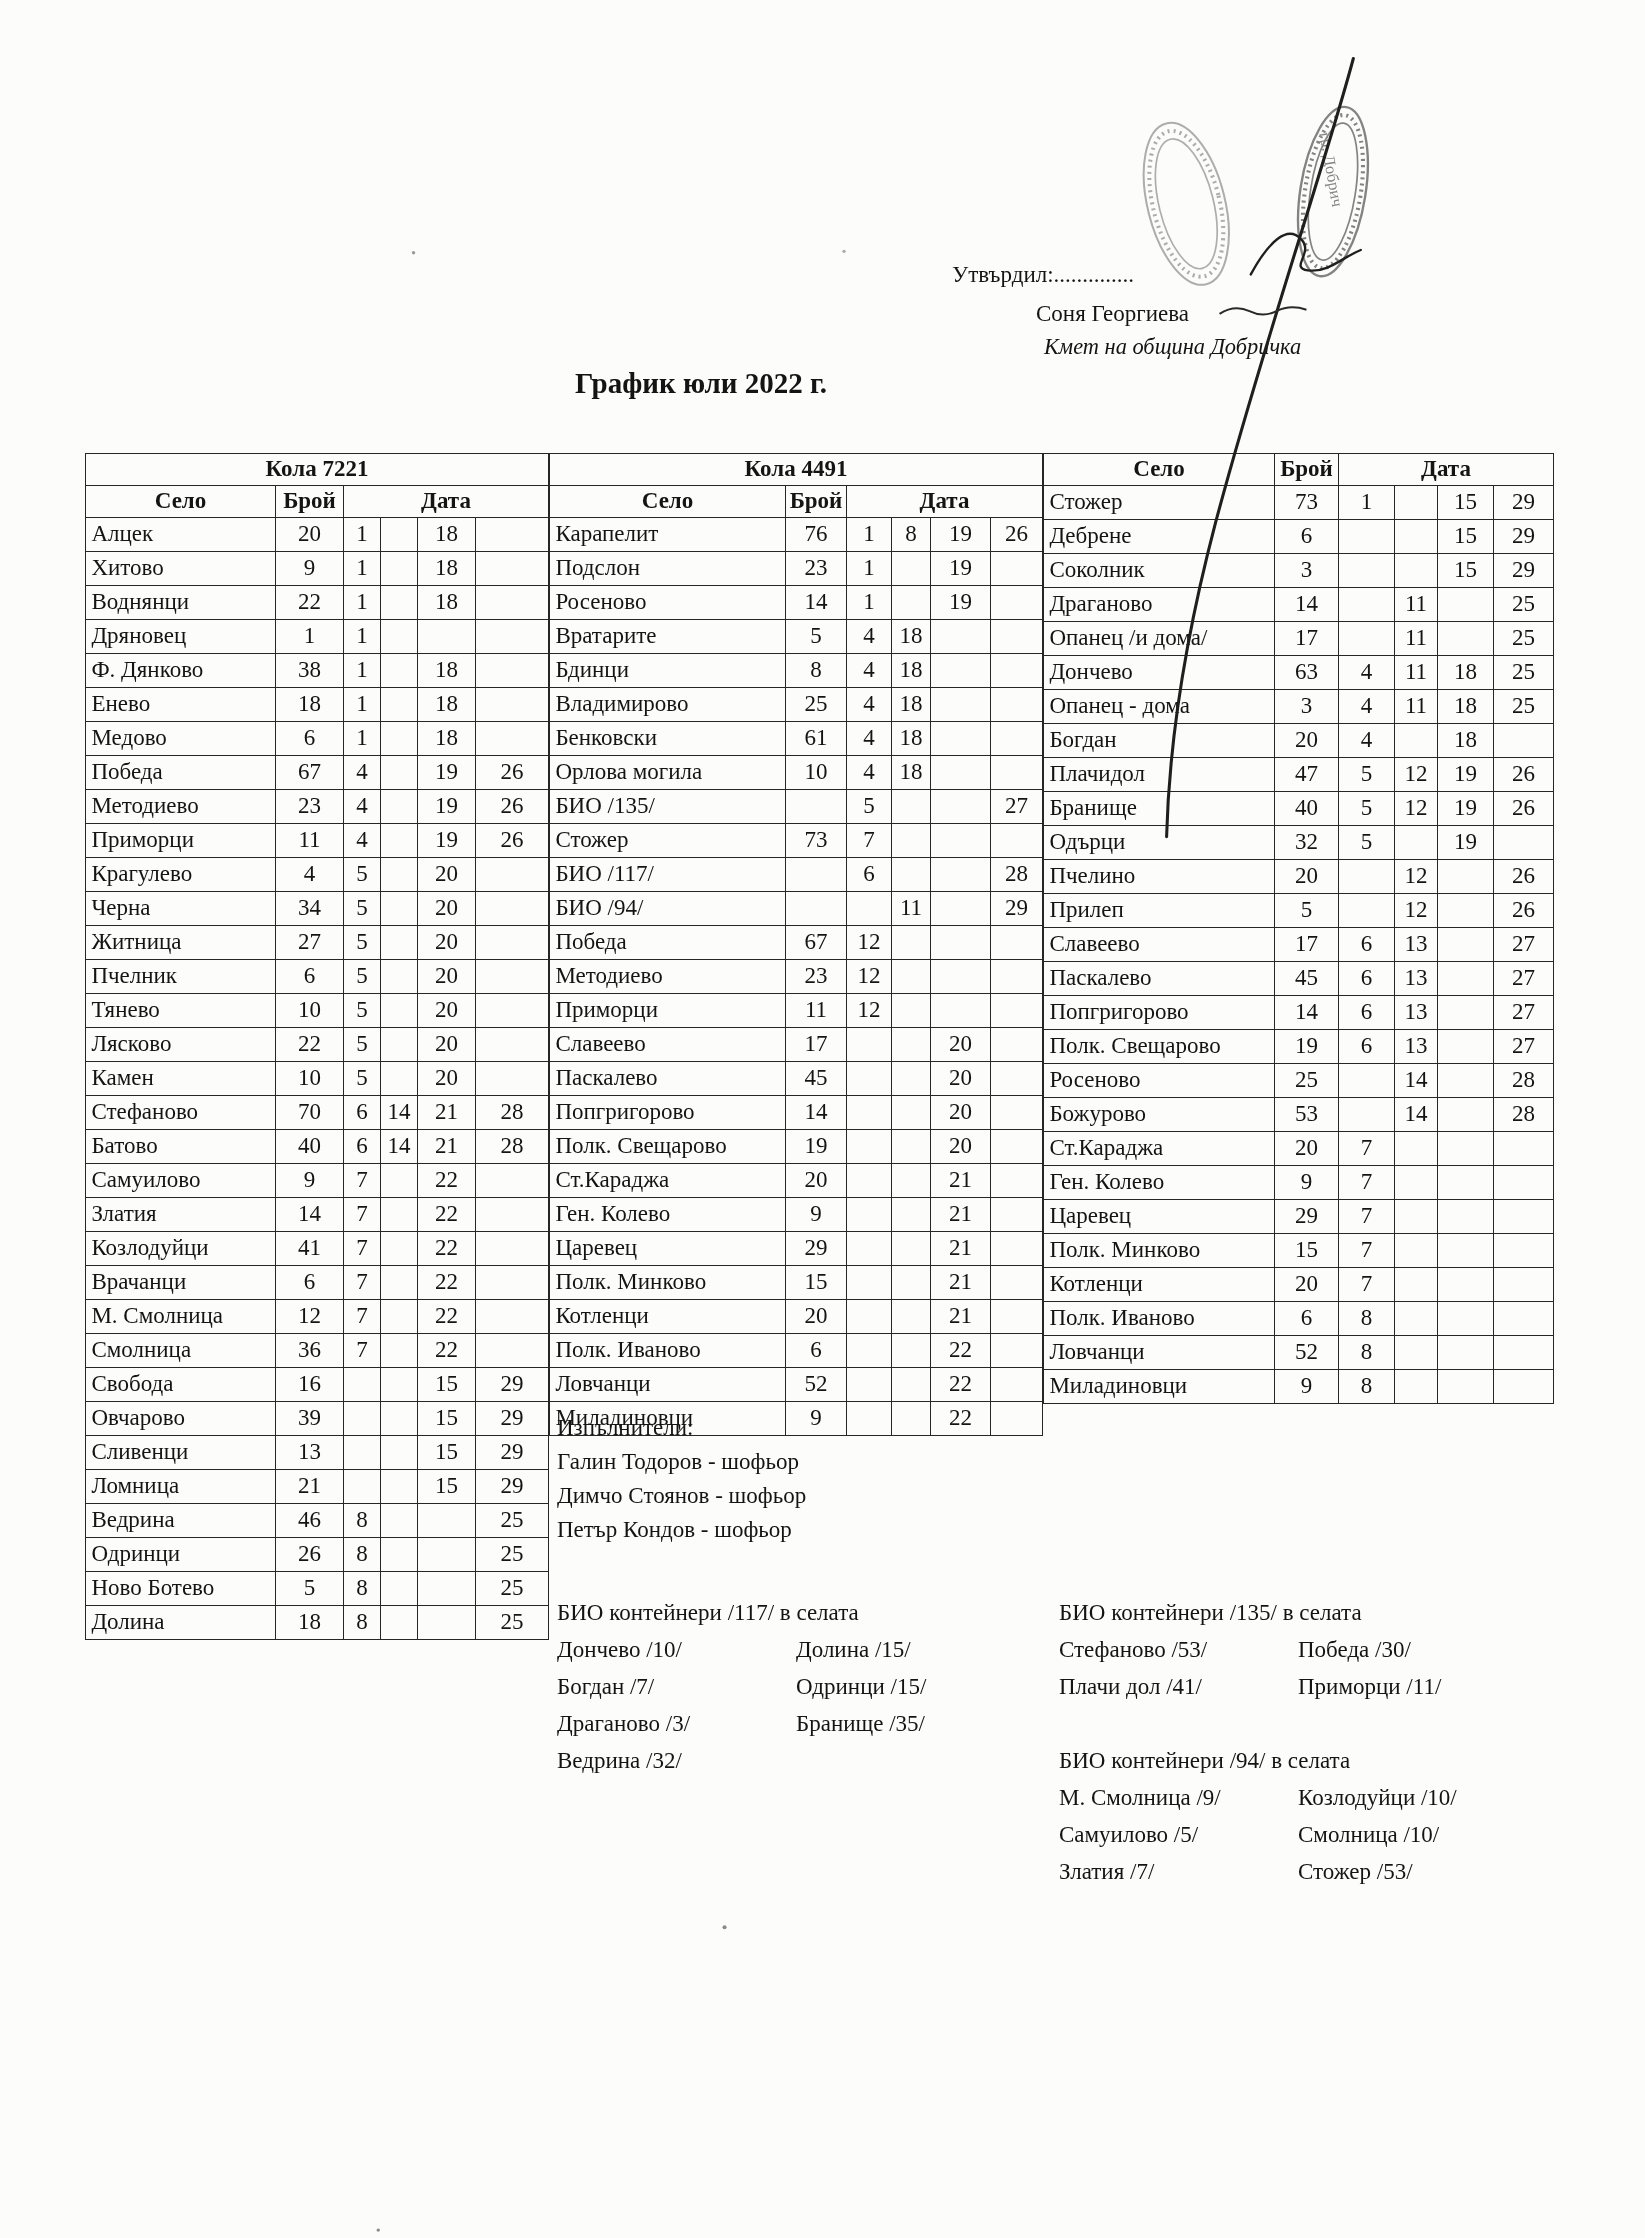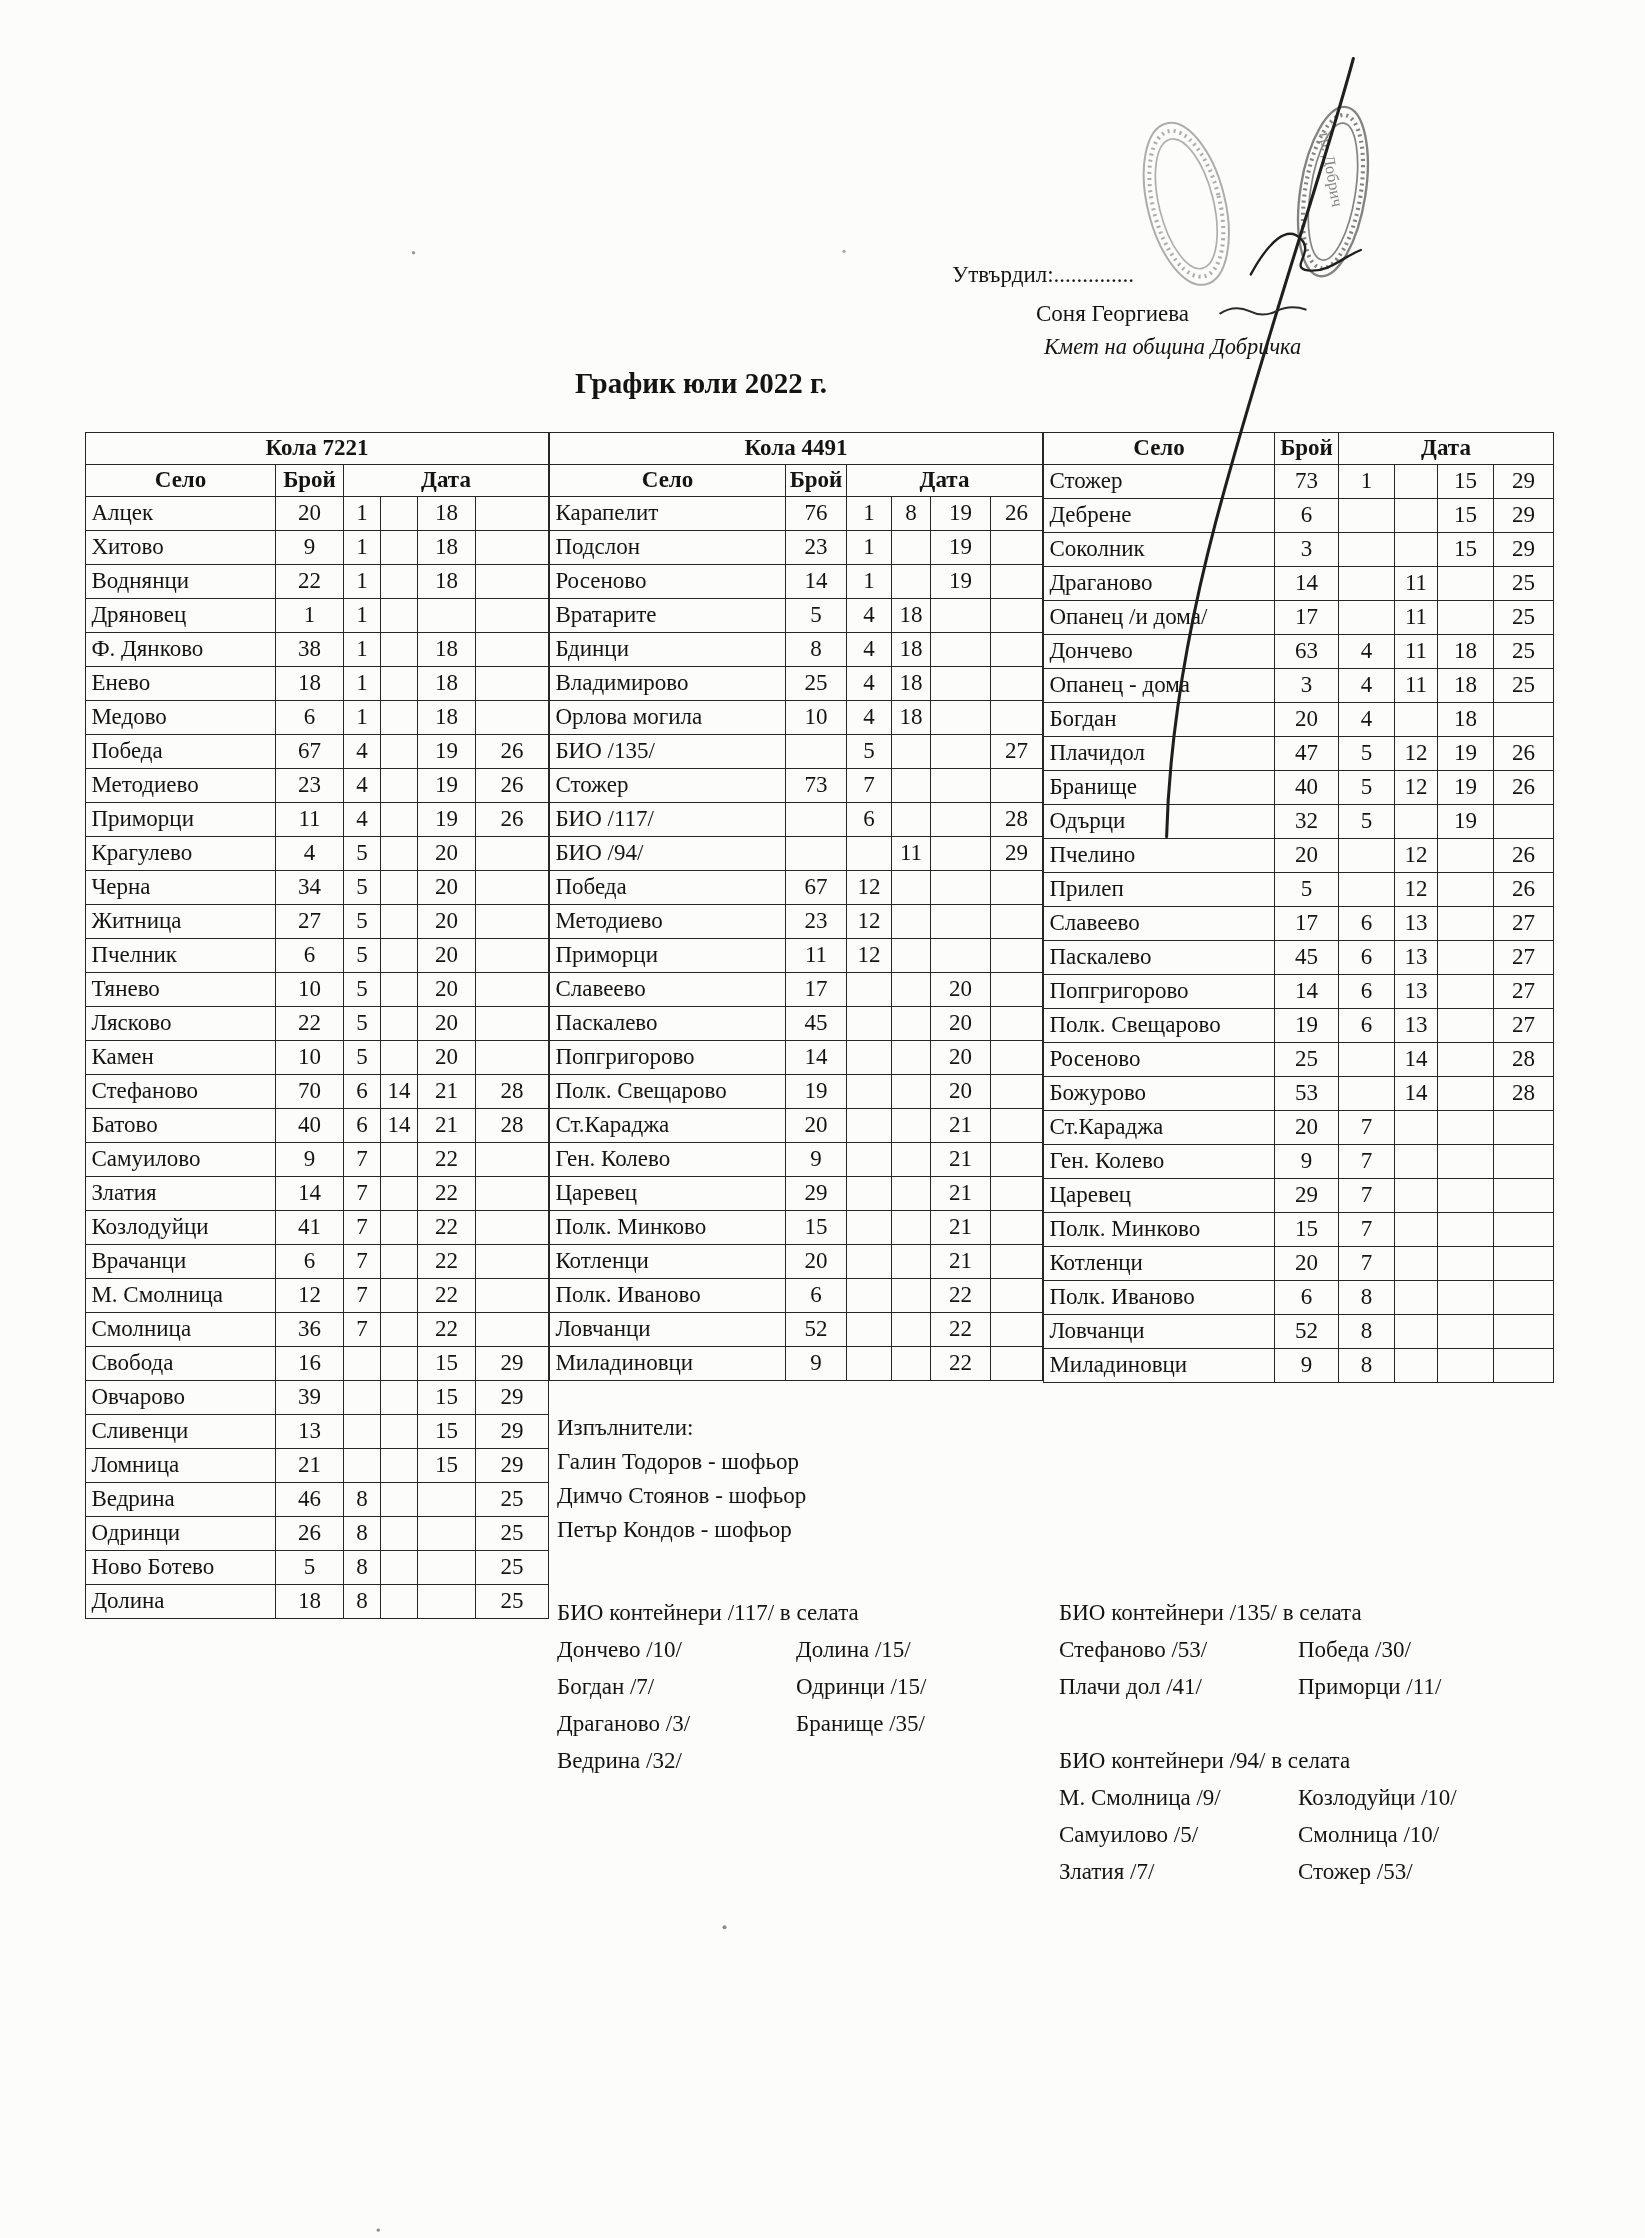--- a/index.html
+++ b/index.html
@@ -1,19 +1,19 @@
 <!DOCTYPE html>
 <html lang="bg" style="font-size:11px"><head>
 <meta charset="utf-8">
 <style>
   html,body{margin:0;padding:0;background:#d9d9d9;}
   .page{position:relative;width:1646px;height:2239px;background:#fcfcfa;
         font-family:"Liberation Serif","DejaVu Serif",serif;color:#141414;overflow:hidden;}
   .abs{position:absolute;}
-  .sched{position:absolute;border-collapse:collapse;table-layout:fixed;}
+  .sched{position:absolute;border-collapse:collapse;table-layout:fixed;margin-top:21px;}
   .sched th,.sched td{border:1.4px solid #262626;padding:0;font-size:23px;line-height:1.05;
         white-space:nowrap;overflow:hidden;}
   .sched th{font-weight:bold;text-align:center;height:31px;}
   .sched td{height:33px;}
   td.village{text-align:left;padding-left:5.4px;}
   td.num{text-align:center;}
   .doc-title{font-weight:bold;font-size:29px;margin-left:28px;}
   .appr{font-size:23px;text-align:center;}
   .appr-title{font-style:italic;font-size:22.4px;}
   .perf-line{font-size:23px;height:34px;}
@@ -376,20 +376,28 @@
           <td class="village">Бдинци</td>
           <td class="num">8</td>
           <td class="num">4</td>
           <td class="num">18</td>
           <td class="num"></td>
           <td class="num"></td>
         </tr>
         <tr>
           <td class="village">Владимирово</td>
           <td class="num">25</td>
+          <td class="num">4</td>
+          <td class="num">18</td>
+          <td class="num"></td>
+          <td class="num"></td>
+        </tr>
+        <tr>
+          <td class="village">Бенковски</td>
+          <td class="num">61</td>
           <td class="num">4</td>
           <td class="num">18</td>
           <td class="num"></td>
           <td class="num"></td>
         </tr>
         <tr>
           <td class="village">Орлова могила</td>
           <td class="num">10</td>
           <td class="num">4</td>
           <td class="num">18</td>

